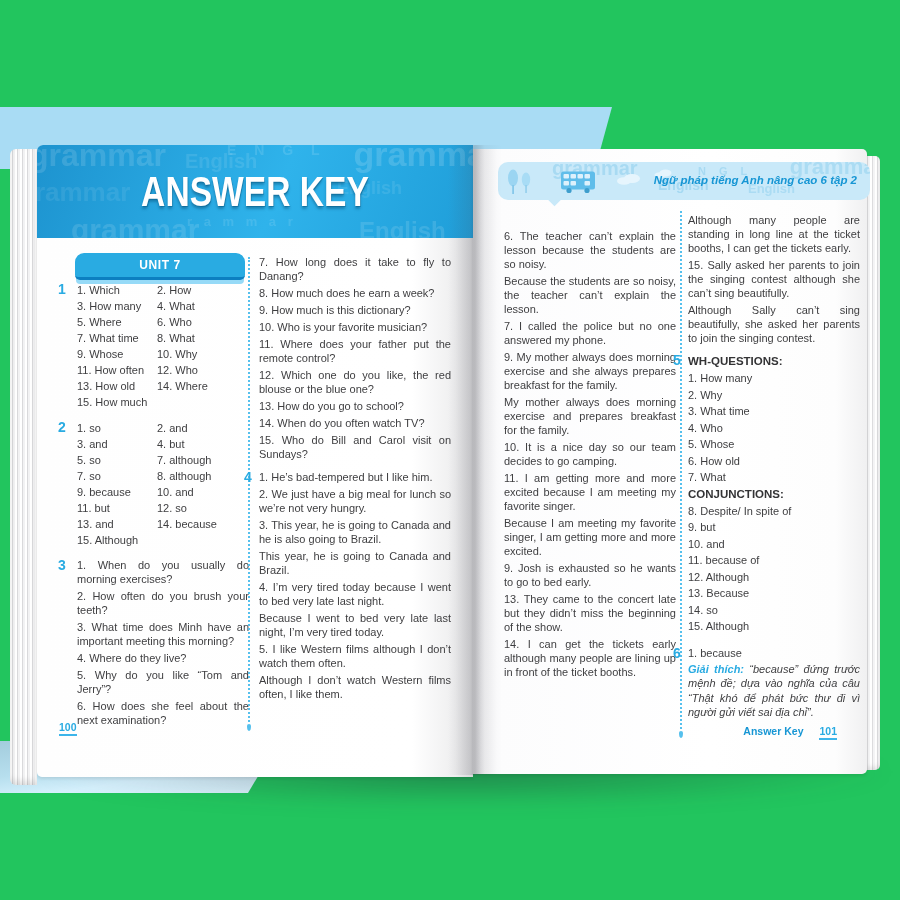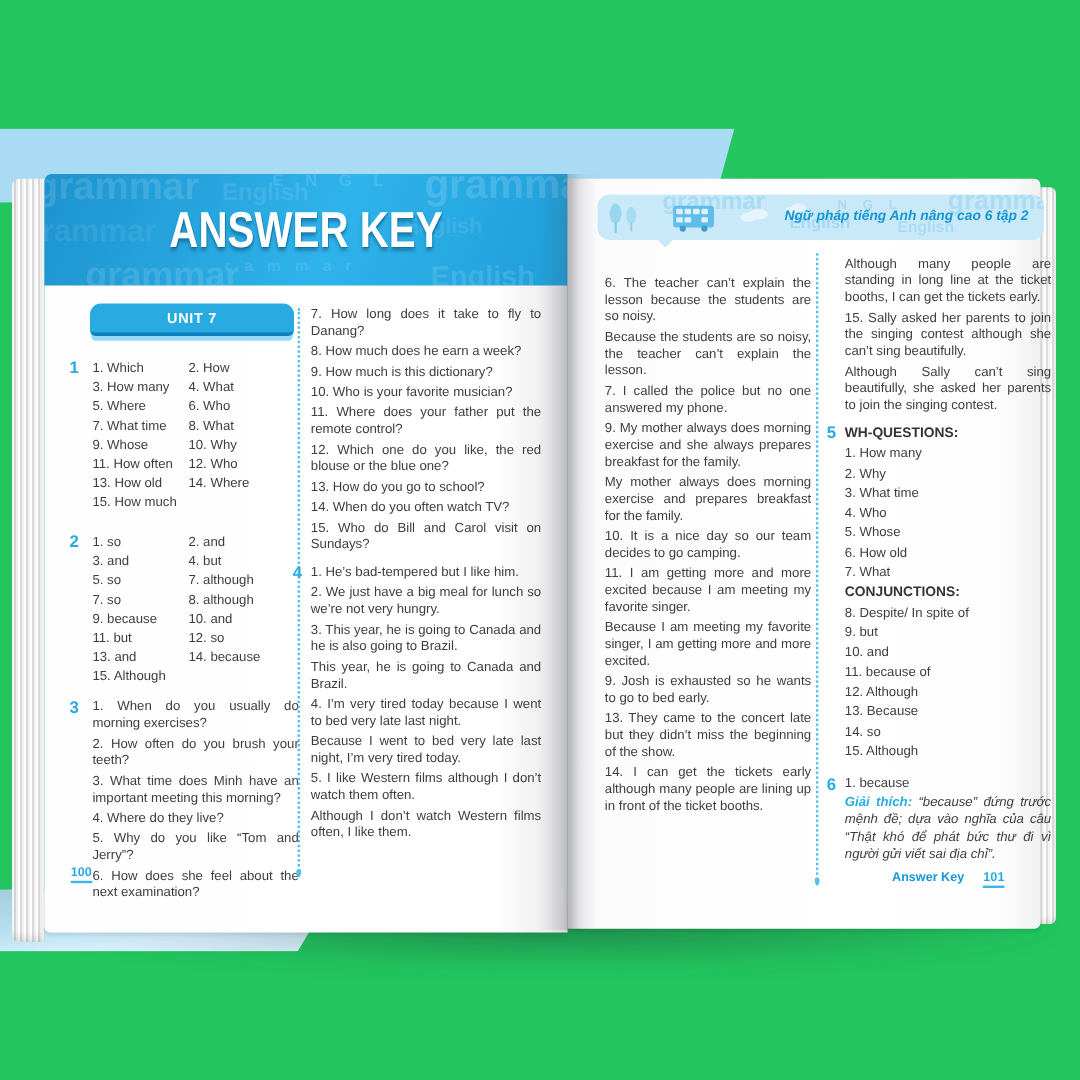--- a/index.html
+++ b/index.html
@@ -56,25 +56,25 @@
   
   .unit-badge{position:absolute;left:38px;top:108px;width:170px;height:24px;background:#29abe2;
     border-radius:9px 9px 5px 5px;border-bottom:3px solid #0c7fc1;box-shadow:0 5px 0 -1px #96daf7;
     color:#fff;font-weight:bold;font-size:12px;line-height:24px;text-align:center;letter-spacing:.6px;}
 
   
   .col{position:absolute;}
   .colL1{left:22px;top:137px;width:190px;}
   .colL2{left:222px;top:110px;width:192px;}
   .colR1{left:31px;top:80px;width:172px;}
-  .colR2{left:231px;top:64px;width:172px;}
+  .colR2{left:215px;top:64px;width:172px;}
   .sec{position:relative;padding-left:18px;margin-bottom:10px;}
   .sec-num{position:absolute;left:-1px;top:-1px;color:#29abe2;font-weight:bold;font-size:14px;}
   .hang-num{position:absolute;left:-15px;top:-1px;color:#29abe2;font-weight:bold;font-size:14px;}
-  .pair-grid{display:grid;grid-template-columns:80px auto;margin-top:17px;}
+  .pair-grid{display:grid;grid-template-columns:80px auto;}
   .pair-item{font-size:11px;line-height:16px;color:#3e3e40;white-space:nowrap;}
   .para{font-size:11px;line-height:14px;color:#3e3e40;margin:0 0 4px 0;text-align:justify;}
   .plist .para{margin-bottom:3px;}
   .list-item{font-size:11px;line-height:16.5px;color:#3e3e40;}
   .list-head{font-size:11.5px;line-height:17px;color:#333335;font-weight:bold;}
   .secR{position:relative;margin-top:8px;}
   .explain{font-size:11px;line-height:14.5px;margin:2px 0 0 0;text-align:justify;font-style:italic;}
   .explain-label{color:#29abe2;font-weight:bold;}
   .explain-text{color:#3e3e40;}
 

